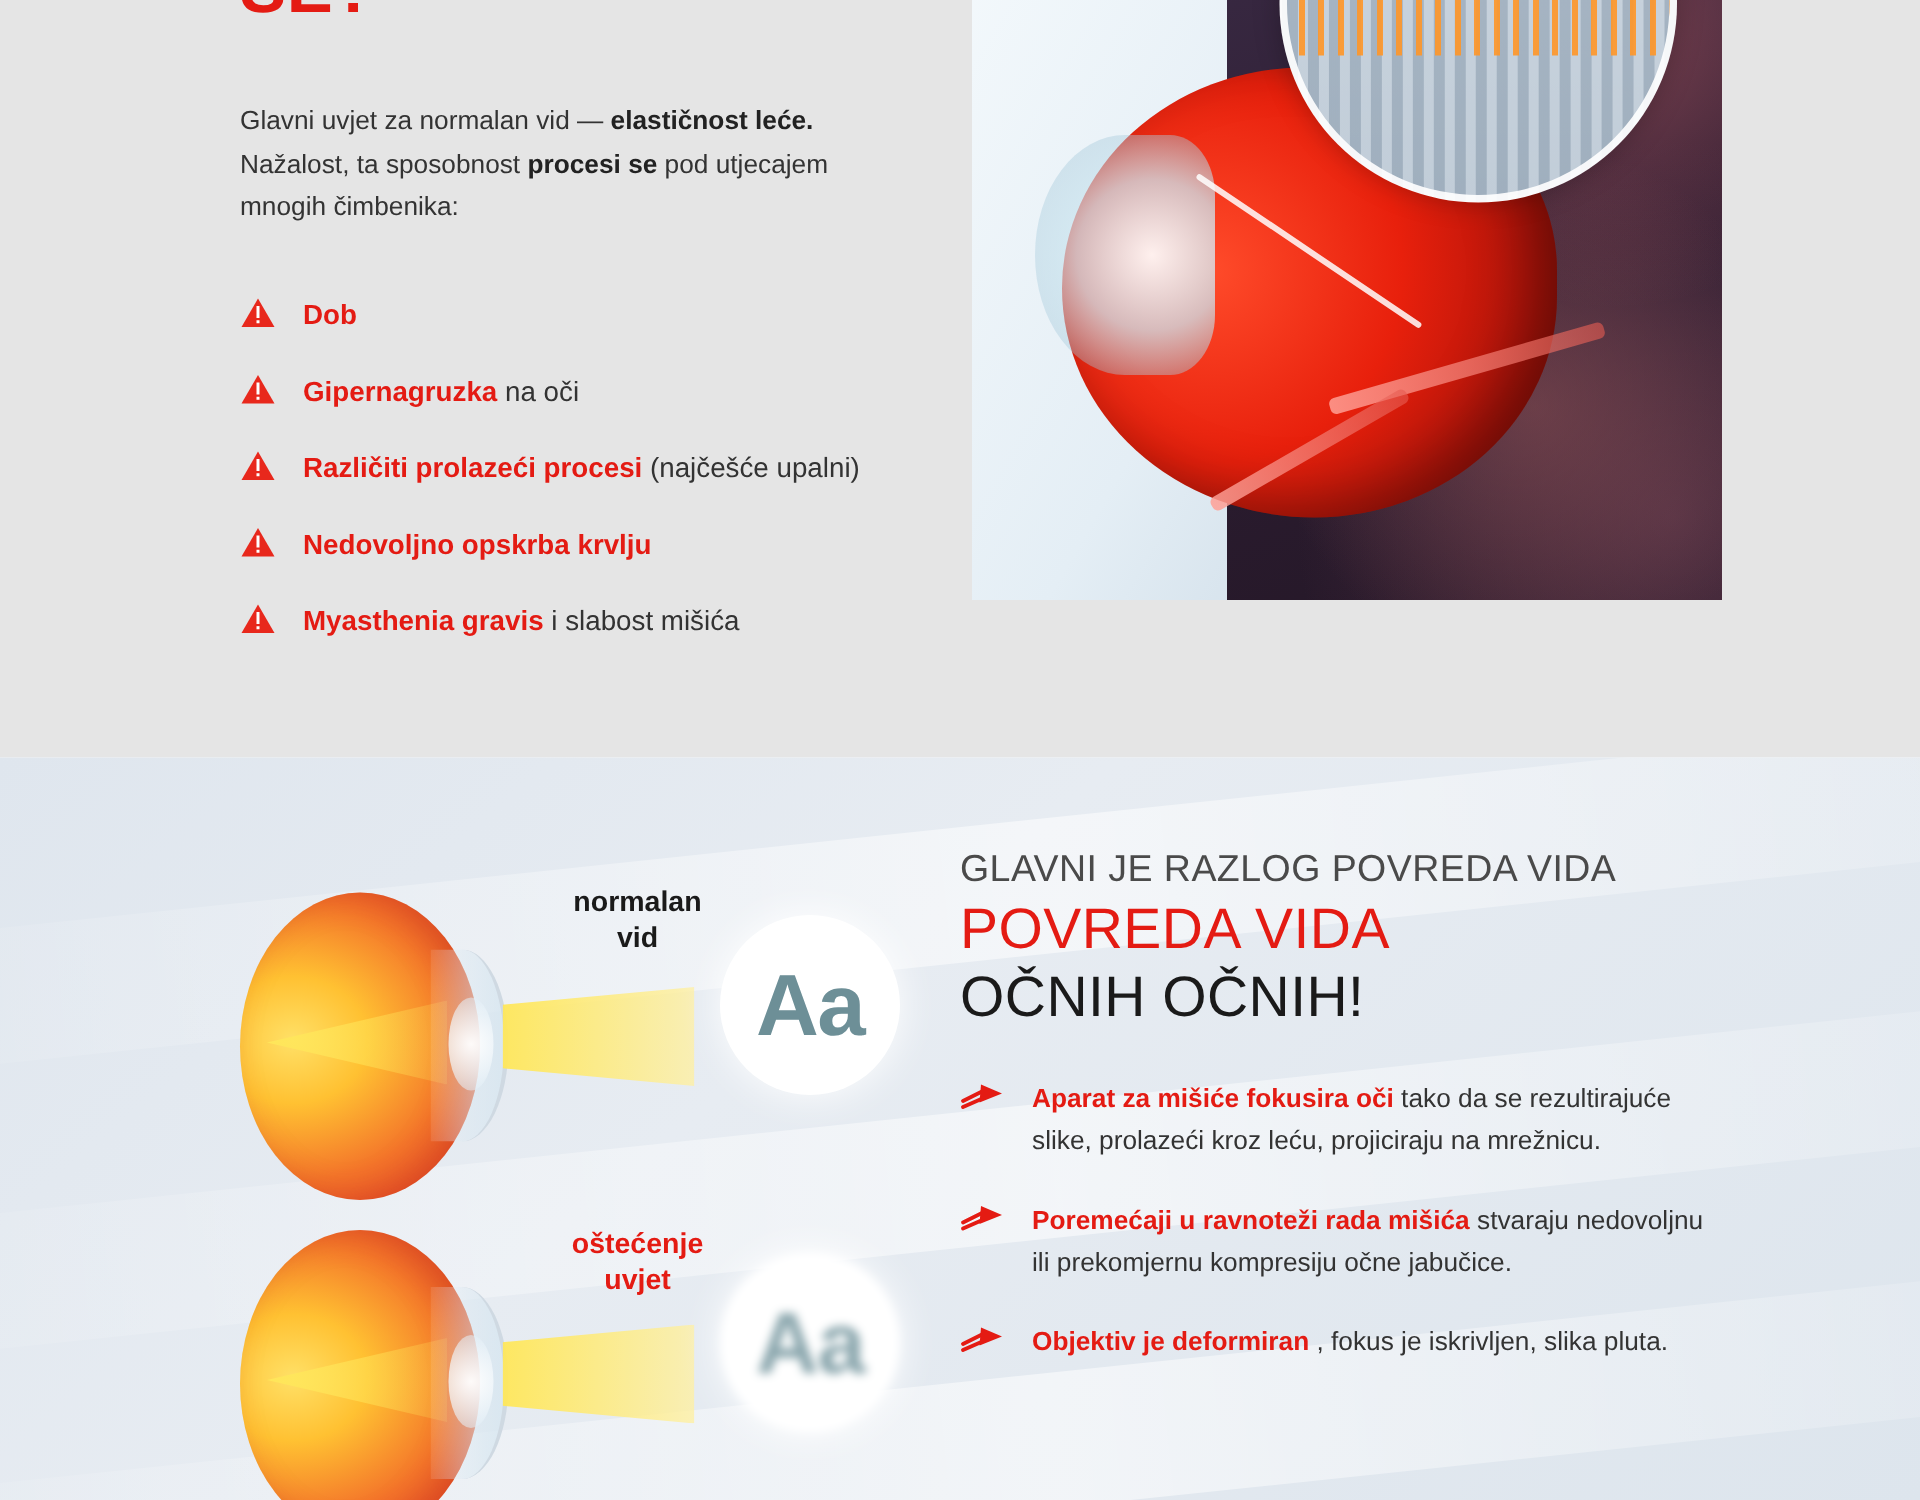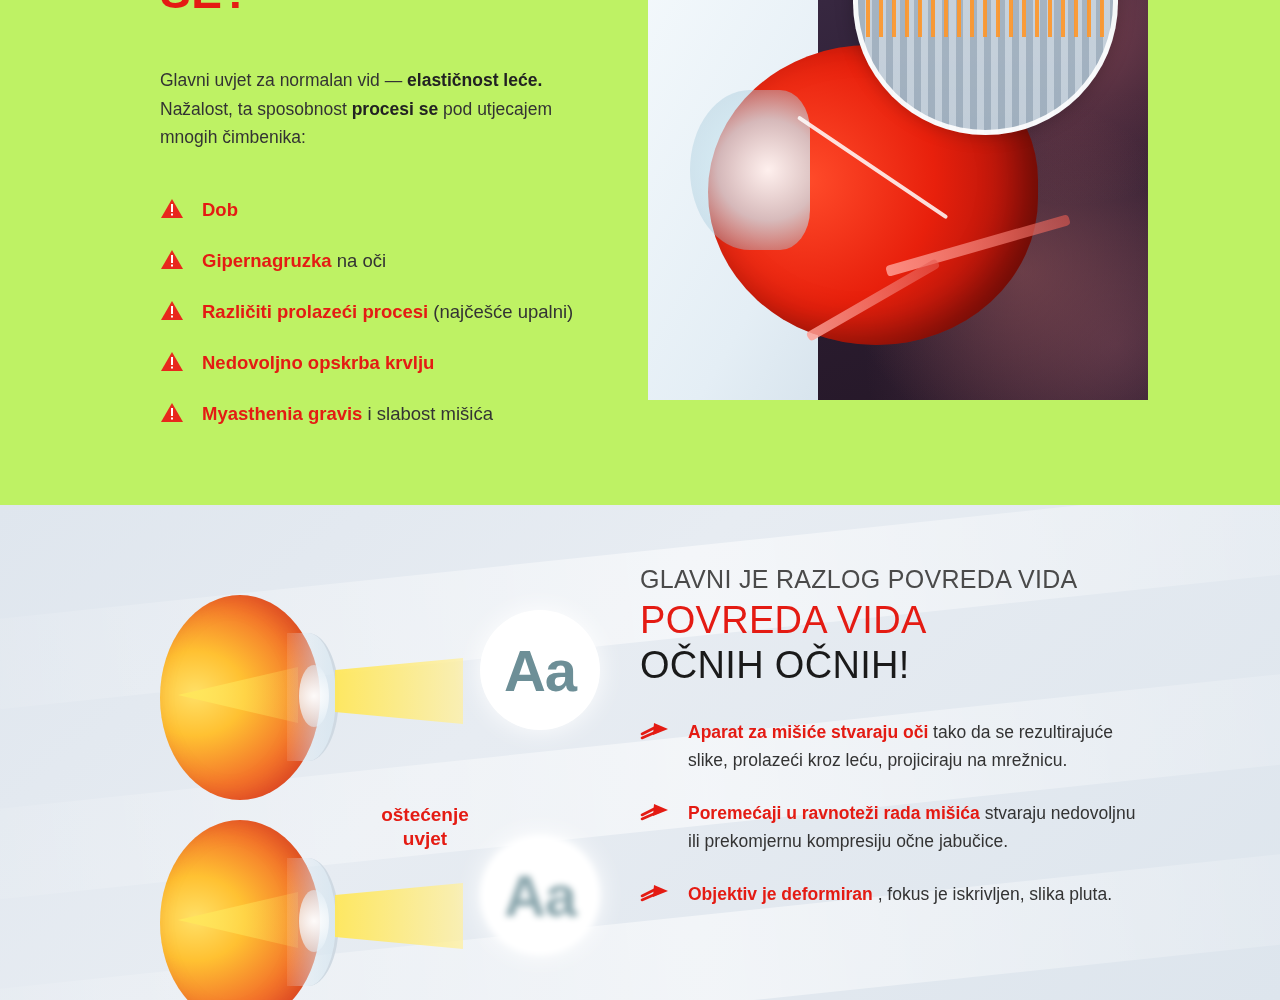--- a/index.html
+++ b/index.html
@@ -9,21 +9,21 @@
     background: #ffffff;
     font-family: "Liberation Sans", sans-serif;
     overflow: hidden;
   }
 
   
   #top-section {
     position: relative;
     width: 1280px;
     height: 505px;
-    background: #bef264;
+    background: #e5e5e5;
     overflow: hidden;
   }
 
   #top-text-col {
     position: absolute;
     left: 160px;
     top: -32px;
     width: 460px;
   }
 
@@ -371,53 +371,57 @@
 
   <div id="diagram-col">
 
     <div class="eye-diagram" style="left:10px; top:10px;">
       <div class="globe"></div>
       <div class="ray-left" style="top:72px;"></div>
       <div class="front-arc"></div>
       <div class="lens"></div>
     </div>
     <div class="beam-out" style="left:185px; top:73px;"></div>
+    <div class="diagram-label label-normal" style="left:215px; top:5px;">
+      <span>normalan</span><br>
+      <span>vid</span>
+    </div>
     <div class="letter-bubble" style="left:330px; top:25px;">
       <span>Aa</span>
     </div>
 
     <div class="eye-diagram" style="left:10px; top:235px;">
       <div class="globe"></div>
       <div class="ray-left" style="top:72px;"></div>
       <div class="front-arc"></div>
       <div class="lens"></div>
     </div>
     <div class="beam-out" style="left:185px; top:298px;"></div>
-    <div class="diagram-label label-damaged" style="left:215px; top:218px;">
+    <div class="diagram-label label-damaged" style="left:215px; top:233px;">
       <span>oštećenje</span><br>
       <span>uvjet</span>
     </div>
     <div class="letter-bubble blurred" style="left:330px; top:250px;">
       <span>Aa</span>
     </div>
   </div>
 
   <div id="bottom-text-col">
     <p class="kicker">GLAVNI JE RAZLOG POVREDA VIDA</p>
     <h2 class="headline-red">POVREDA VIDA</h2>
     <h2 class="headline-dark">OČNIH OČNIH!</h2>
 
     <ul id="bullet-list">
       <li class="bullet-item">
         <svg class="arrow-icon" viewBox="0 0 30 18">
           <path d="M2 12 L16 5" stroke="#e41b13" stroke-width="2.6" fill="none" stroke-linecap="round"></path>
           <path d="M2 16 L18 9" stroke="#e41b13" stroke-width="2.6" fill="none" stroke-linecap="round"></path>
           <polygon points="14,1 28,7 13,13" fill="#e41b13"></polygon>
         </svg>
-        <span class="bullet-strong">Aparat za mišiće stvaraju oči</span><span> tako da se rezultirajuće slike, prolazeći kroz leću, projiciraju na mrežnicu.</span>
+        <span class="bullet-strong">Aparat za mišiće fokusira oči</span><span> tako da se rezultirajuće slike, prolazeći kroz leću, projiciraju na mrežnicu.</span>
       </li>
       <li class="bullet-item">
         <svg class="arrow-icon" viewBox="0 0 30 18">
           <path d="M2 12 L16 5" stroke="#e41b13" stroke-width="2.6" fill="none" stroke-linecap="round"></path>
           <path d="M2 16 L18 9" stroke="#e41b13" stroke-width="2.6" fill="none" stroke-linecap="round"></path>
           <polygon points="14,1 28,7 13,13" fill="#e41b13"></polygon>
         </svg>
         <span class="bullet-strong">Poremećaji u ravnoteži rada mišića</span><span> stvaraju nedovoljnu ili prekomjernu kompresiju očne jabučice.</span>
       </li>
       <li class="bullet-item">

